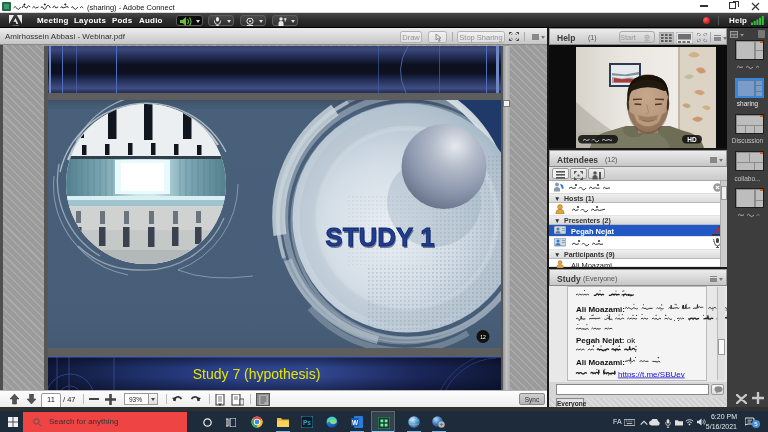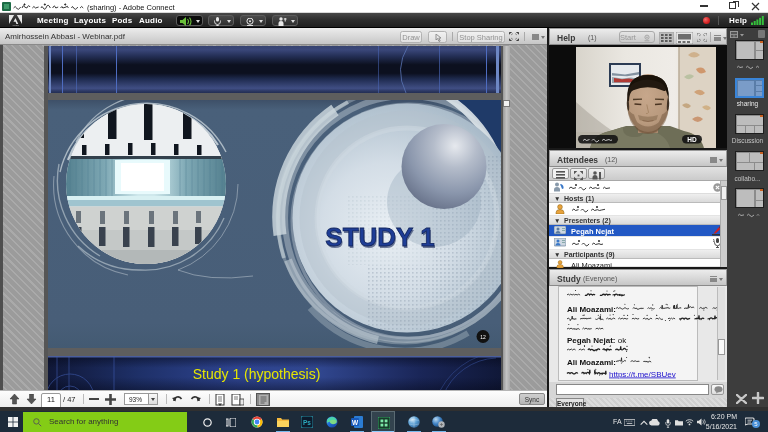--- a/index.html
+++ b/index.html
@@ -47,21 +47,21 @@
 
 #sidebar{left:727px;top:28px;width:41px;height:380px;background:#3d3d3d}
 .thumb{position:absolute;left:8px;width:29px;height:20px;background:#8c8c8c;border:1px solid #1e1e1e}
 .tb{position:absolute;background:#bdbdbd}
 .tdot{position:absolute;right:0;top:0;width:3px;height:2px;background:#c86020}
 .tlabel{position:absolute;left:0;width:41px;text-align:center;color:#c4c4c4;font-size:6.5px}
 .tlsq{position:absolute;left:0}
 
 #winedge{left:0;top:407px;width:768px;height:4px;background:#303030}
 #taskbar{left:0;top:411px;width:768px;height:21px;background:#1d2b3a}
-#search{left:23px;top:411.5px;width:164px;height:20px;background:#84cc16;color:#333;font-size:8px;line-height:20px}
+#search{left:23px;top:411.5px;width:164px;height:20px;background:#ef4444;color:#333;font-size:8px;line-height:20px}
 .tray{position:absolute;top:0;height:21px;color:#e8e8e8;font-size:7.5px;line-height:21px}
 </style></head>
 <body>
 <div id="scr">
   <div class="abs" id="titlebar">
     <div style="position:absolute;left:1.5px;top:1.5px;width:9px;height:9.5px;background:#1d6b45;border-radius:1px">
         <div style="position:absolute;left:2px;top:2px;width:5px;height:5.5px;background:#3f9a6a"></div>
       </div>
     <svg style="position:absolute;left:12px;top:3px" width="72" height="8" viewBox="0 0 92 8" preserveAspectRatio="none">
         <g stroke="#222" stroke-width="1" fill="none">
@@ -306,21 +306,21 @@
         <rect x="0" y="0" width="453" height="1.5" fill="#4a5e9e"></rect>
         <g stroke="#4462b8" stroke-width="1" fill="none" opacity=".55">
           <path d="M9 0 V34 M21 0 V34 M66 0 V34"></path>
           <circle cx="22" cy="42" r="12"></circle>
             <circle cx="22" cy="42" r="24"></circle>
           <path d="M600 34 A 55 55 0 0 1 650 0" opacity=".7"></path>
           <path d="M395 40 A 60 60 0 0 1 448 2" opacity=".8"></path>
             <path d="M388 44 A 72 72 0 0 1 452 -4" opacity=".7"></path>
         </g>
       </svg>
-      <div class="cap">Study 1 (hypothesis)</div>
+      <div class="cap">Study 7 (hypothesis)</div>
     </div>
   </div>
   <div class="abs" id="vscroll"></div>
     <div class="abs" id="vthumb"></div>
   <div class="abs" id="pdfbar">
     <svg style="position:absolute;left:9px;top:3px" width="11" height="11" viewBox="0 0 11 11">
         <path d="M5.5 0 L10 5 H7.5 V10 H3.5 V5 H1 Z" fill="#555" stroke="#333" stroke-width=".5"></path>
       </svg>
     <svg style="position:absolute;left:26px;top:3px" width="11" height="11" viewBox="0 0 11 11">
         <path d="M5.5 10 L10 5 H7.5 V0 H3.5 V5 H1 Z" fill="#555" stroke="#333" stroke-width=".5"></path>
@@ -582,21 +582,21 @@
     </div>
     <div style="position:absolute;left:171px;top:30.5px;width:7px;height:86.5px;background:#ccc;border-left:1px solid #aaa"></div>
     <div style="position:absolute;left:171.5px;top:36px;width:6px;height:14px;background:#f0f0f0;border:1px solid #999"></div>
   </div>
   <div class="abs" id="chatpod">
     <div class="podhead" style="left:0;top:0;width:178px;height:16.5px">
       <div class="podtitle">Study</div>
         <div class="podsub" style="left:33px;top:5px">(Everyone)</div>
       <div class="pmenu" style="left:160px;top:4.5px"></div>
     </div>
-    <div style="position:absolute;left:9px;top:16.5px;width:140px;height:95px;background:#f4f4f4;border:1px solid #bbb">
+    <div style="position:absolute;left:18px;top:16.5px;width:140px;height:95px;background:#f4f4f4;border:1px solid #bbb">
       <svg width="168" height="93" viewBox="0 0 168 93">
         <g stroke="#222" stroke-width="0.85" fill="none">
             <path d="M8.0 8 q1.2 -1.9 2.4 0 q1.4 -1.7 2.7 0 q1.4 -1.4 2.7 0 q1.1 -1.5 2.3 0 q1.5 -1.5 3.0 0"></path>
           </g>
           <g fill="#222">
             <circle cx="16.5" cy="3.5" r=".55"></circle>
           </g>
           <g stroke="#222" stroke-width="1.25" fill="none">
             <path d="M26.0 8 q1.0 0.9 2.0 0 q1.3 -2.1 2.5 0 q1.4 -1.9 2.8 0 q1.4 -1.5 2.7 0 M41.0 8 q1.0 0.9 2.1 0 q1.5 -1.5 3.0 0 q1.3 -1.7 2.7 0 q1.4 -1.5 2.8 0 M53.5 8 l2.3 -0.5 l0 0.6 q1.4 -1.9 2.9 0 l2.0 -0.6 l0 0.7 l2.2 -0.2 l0 0.6 l2.5 -0.6 l0 0.3"></path>
           </g>

